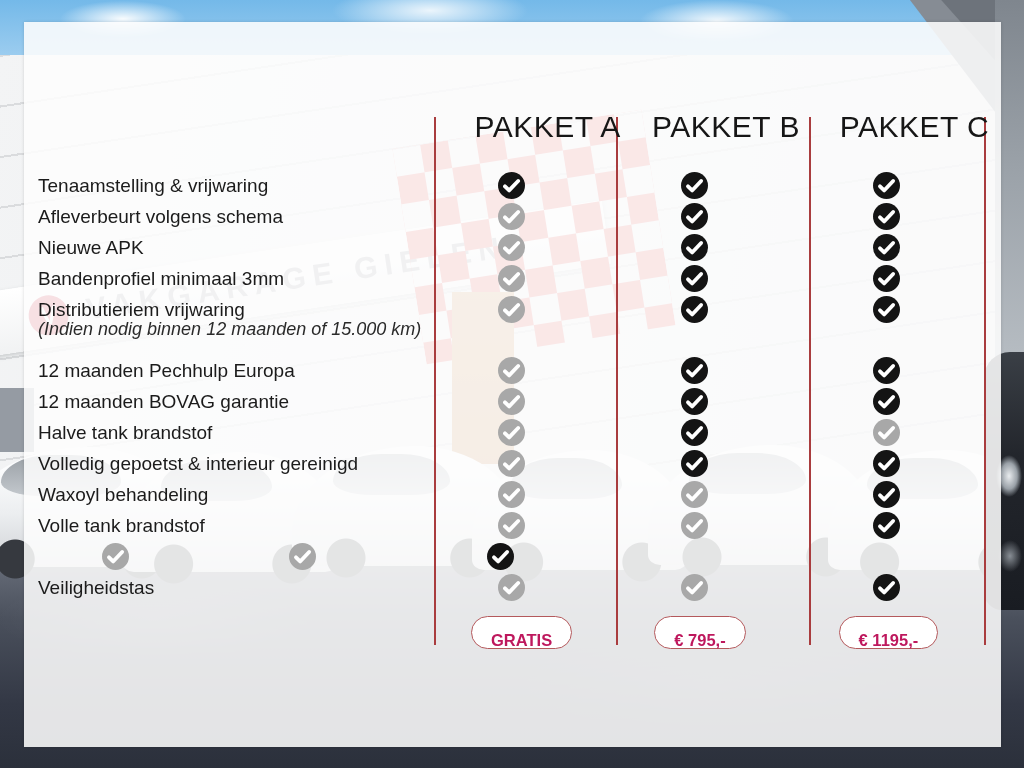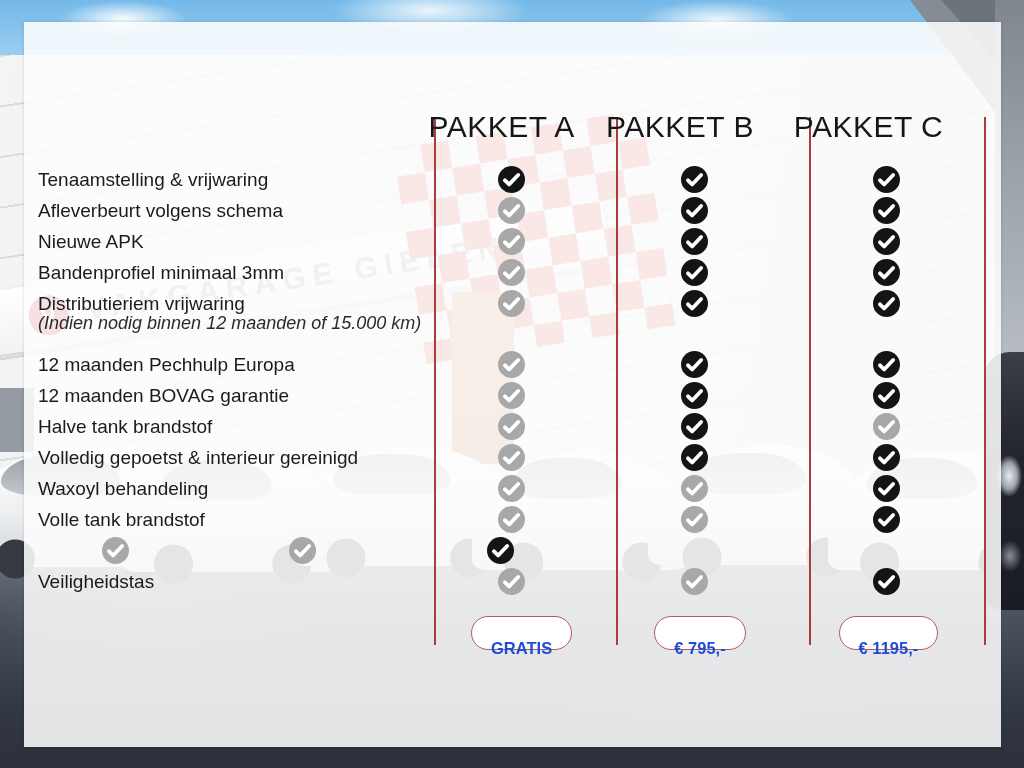--- a/index.html
+++ b/index.html
@@ -59,41 +59,41 @@
   
   .overlay{position:absolute;left:24px;top:22px;width:977px;height:725px;
     background:rgba(253,253,253,0.88);box-shadow:0 0 3px rgba(0,0,0,.15);}
 
   
   .vline{position:absolute;top:117px;width:2px;height:528px;background:var(--divider-red,#a93c3e);}
   .vline-0{left:434px}.vline-1{left:616px}.vline-2{left:809px}.vline-3{left:984px}
 
   .col-a{width:182px}.col-b{width:193px}.col-c{width:203px}
 
-  .headers{position:absolute;top:110px;left:415px;width:550px;display:flex;
+  .headers{position:absolute;top:110px;left:461px;width:550px;display:flex;
     font-size:30px;color:var(--header-text,#161616);letter-spacing:.5px;}
   .header-cell{display:flex;justify-content:center;white-space:nowrap;}
 
-  .table{position:absolute;top:164px;left:24px;width:961px;}
+  .table{position:absolute;top:170px;left:24px;width:961px;}
   .feature-row{height:31px;display:flex;align-items:center;}
   .feature-label{width:411px;padding-left:14px;box-sizing:border-box;font-size:19px;
     color:var(--label-text,#1b1b1b);white-space:nowrap;}
   .check-cell{display:flex;justify-content:center;align-items:center;}
   .check{width:27px;height:27px;display:inline-flex;}
   .check svg{width:27px;height:27px;}
   .check-included{color:var(--check-included,#141414);}
   .check-excluded{color:var(--check-excluded,#a8a8a8);}
   .feature-note{font-size:18px;font-style:italic;padding-left:14px;margin-top:-5px;height:26px;
     line-height:18px;color:#2a2a2a;}
   .group-gap{margin-bottom:9px;}
 
   .prices{position:absolute;top:616px;left:435px;width:550px;display:flex;}
   .price-cell{display:flex;justify-content:center;align-items:flex-start;}
-  .pill{height:33px;line-height:31px;padding:16px 19px;border:1.5px solid var(--price-border,#b4595c);
-    border-radius:17px;background:#fff;font-weight:bold;font-size:16.5px;color:#1d4ed8;
+  .pill{height:33px;line-height:31px;padding:8px 19px;border:1.5px solid var(--price-border,#b4595c);
+    border-radius:17px;background:#fff;font-weight:bold;font-size:16.5px;color:#be185d;
     box-sizing:border-box;white-space:nowrap;}
 </style>
 </head>
 <body>
 
 <div class="page">
 
   <div class="photo">
     <div class="sky"></div>
     <div class="building"></div>

